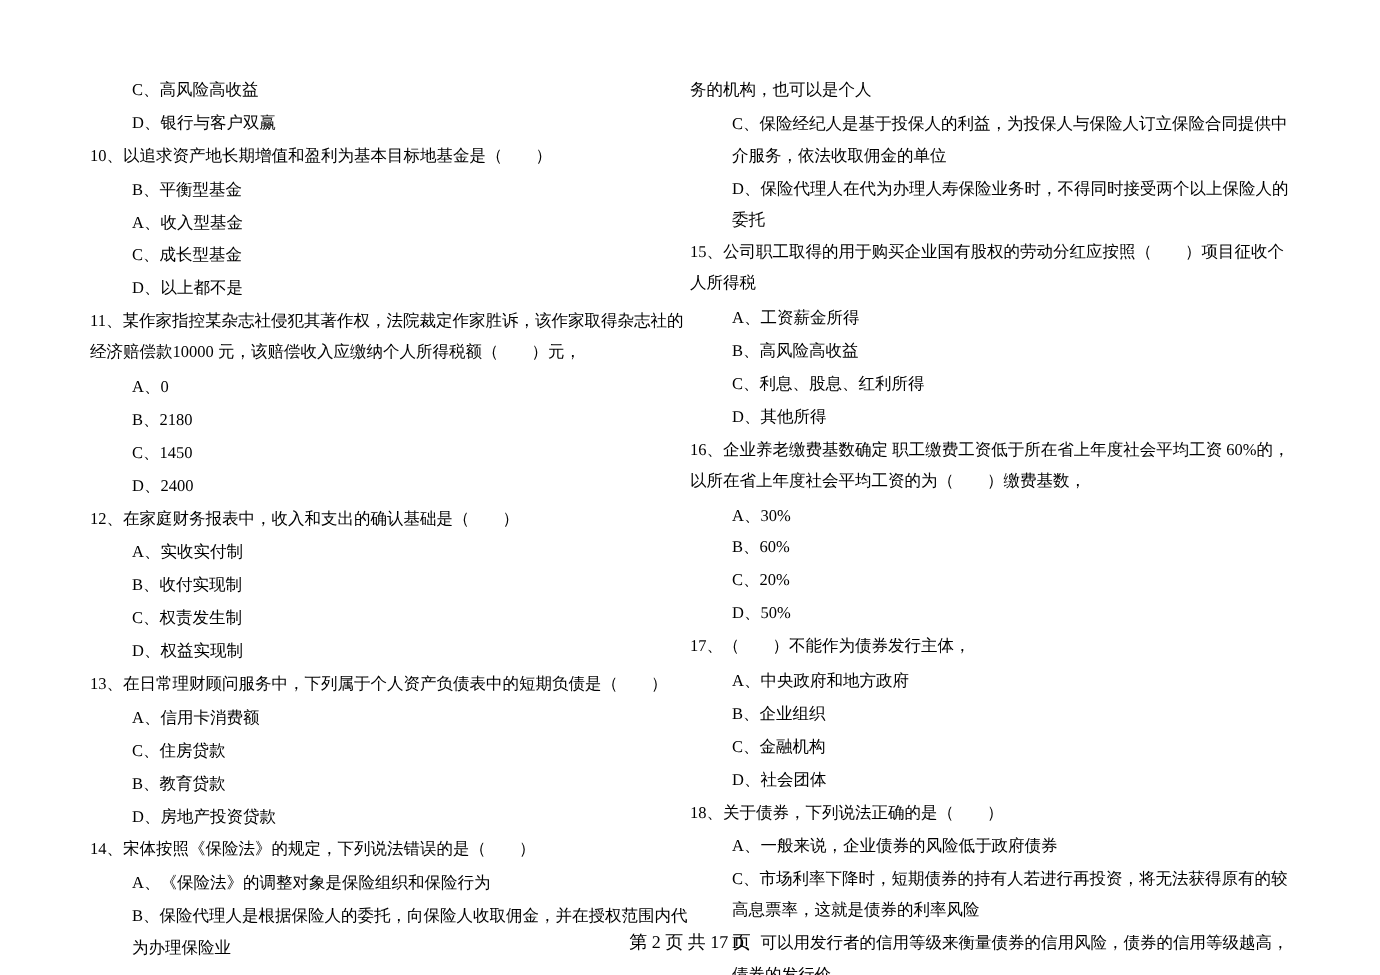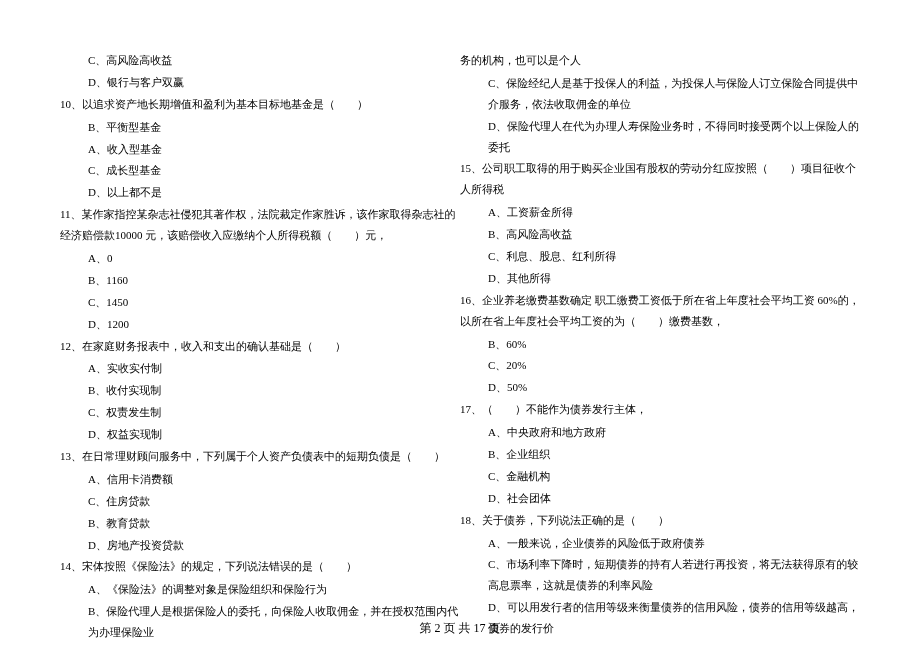--- a/index.html
+++ b/index.html
@@ -48,23 +48,23 @@
   <div class="col">
     <div class="opt">C、高风险高收益</div>
     <div class="opt">D、银行与客户双赢</div>
     <div class="q">10、以追求资产地长期增值和盈利为基本目标地基金是（　　）</div>
     <div class="opt">B、平衡型基金</div>
     <div class="opt">A、收入型基金</div>
     <div class="opt">C、成长型基金</div>
     <div class="opt">D、以上都不是</div>
     <div class="q">11、某作家指控某杂志社侵犯其著作权，法院裁定作家胜诉，该作家取得杂志社的经济赔偿款10000 元，该赔偿收入应缴纳个人所得税额（　　）元，</div>
     <div class="opt">A、0</div>
-    <div class="opt">B、1160</div>
+    <div class="opt">B、2180</div>
     <div class="opt">C、1450</div>
-    <div class="opt">D、1200</div>
+    <div class="opt">D、2400</div>
     <div class="q">12、在家庭财务报表中，收入和支出的确认基础是（　　）</div>
     <div class="opt">A、实收实付制</div>
     <div class="opt">B、收付实现制</div>
     <div class="opt">C、权责发生制</div>
     <div class="opt">D、权益实现制</div>
     <div class="q">13、在日常理财顾问服务中，下列属于个人资产负债表中的短期负债是（　　）</div>
     <div class="opt">A、信用卡消费额</div>
     <div class="opt">C、住房贷款</div>
     <div class="opt">B、教育贷款</div>
     <div class="opt">D、房地产投资贷款</div>
@@ -76,20 +76,21 @@
   <div class="col">
     <div class="q">务的机构，也可以是个人</div>
     <div class="opt">C、保险经纪人是基于投保人的利益，为投保人与保险人订立保险合同提供中介服务，依法收取佣金的单位</div>
     <div class="opt">D、保险代理人在代为办理人寿保险业务时，不得同时接受两个以上保险人的委托</div>
     <div class="q">15、公司职工取得的用于购买企业国有股权的劳动分红应按照（　　）项目征收个人所得税</div>
     <div class="opt">A、工资薪金所得</div>
     <div class="opt">B、高风险高收益</div>
     <div class="opt">C、利息、股息、红利所得</div>
     <div class="opt">D、其他所得</div>
     <div class="q">16、企业养老缴费基数确定 职工缴费工资低于所在省上年度社会平均工资 60%的，以所在省上年度社会平均工资的为（　　）缴费基数，</div>
+    <div class="opt">A、30%</div>
     <div class="opt">B、60%</div>
     <div class="opt">C、20%</div>
     <div class="opt">D、50%</div>
     <div class="q">17、（　　）不能作为债券发行主体，</div>
     <div class="opt">A、中央政府和地方政府</div>
     <div class="opt">B、企业组织</div>
     <div class="opt">C、金融机构</div>
     <div class="opt">D、社会团体</div>
     <div class="q">18、关于债券，下列说法正确的是（　　）</div>
     <div class="opt">A、一般来说，企业债券的风险低于政府债券</div>

